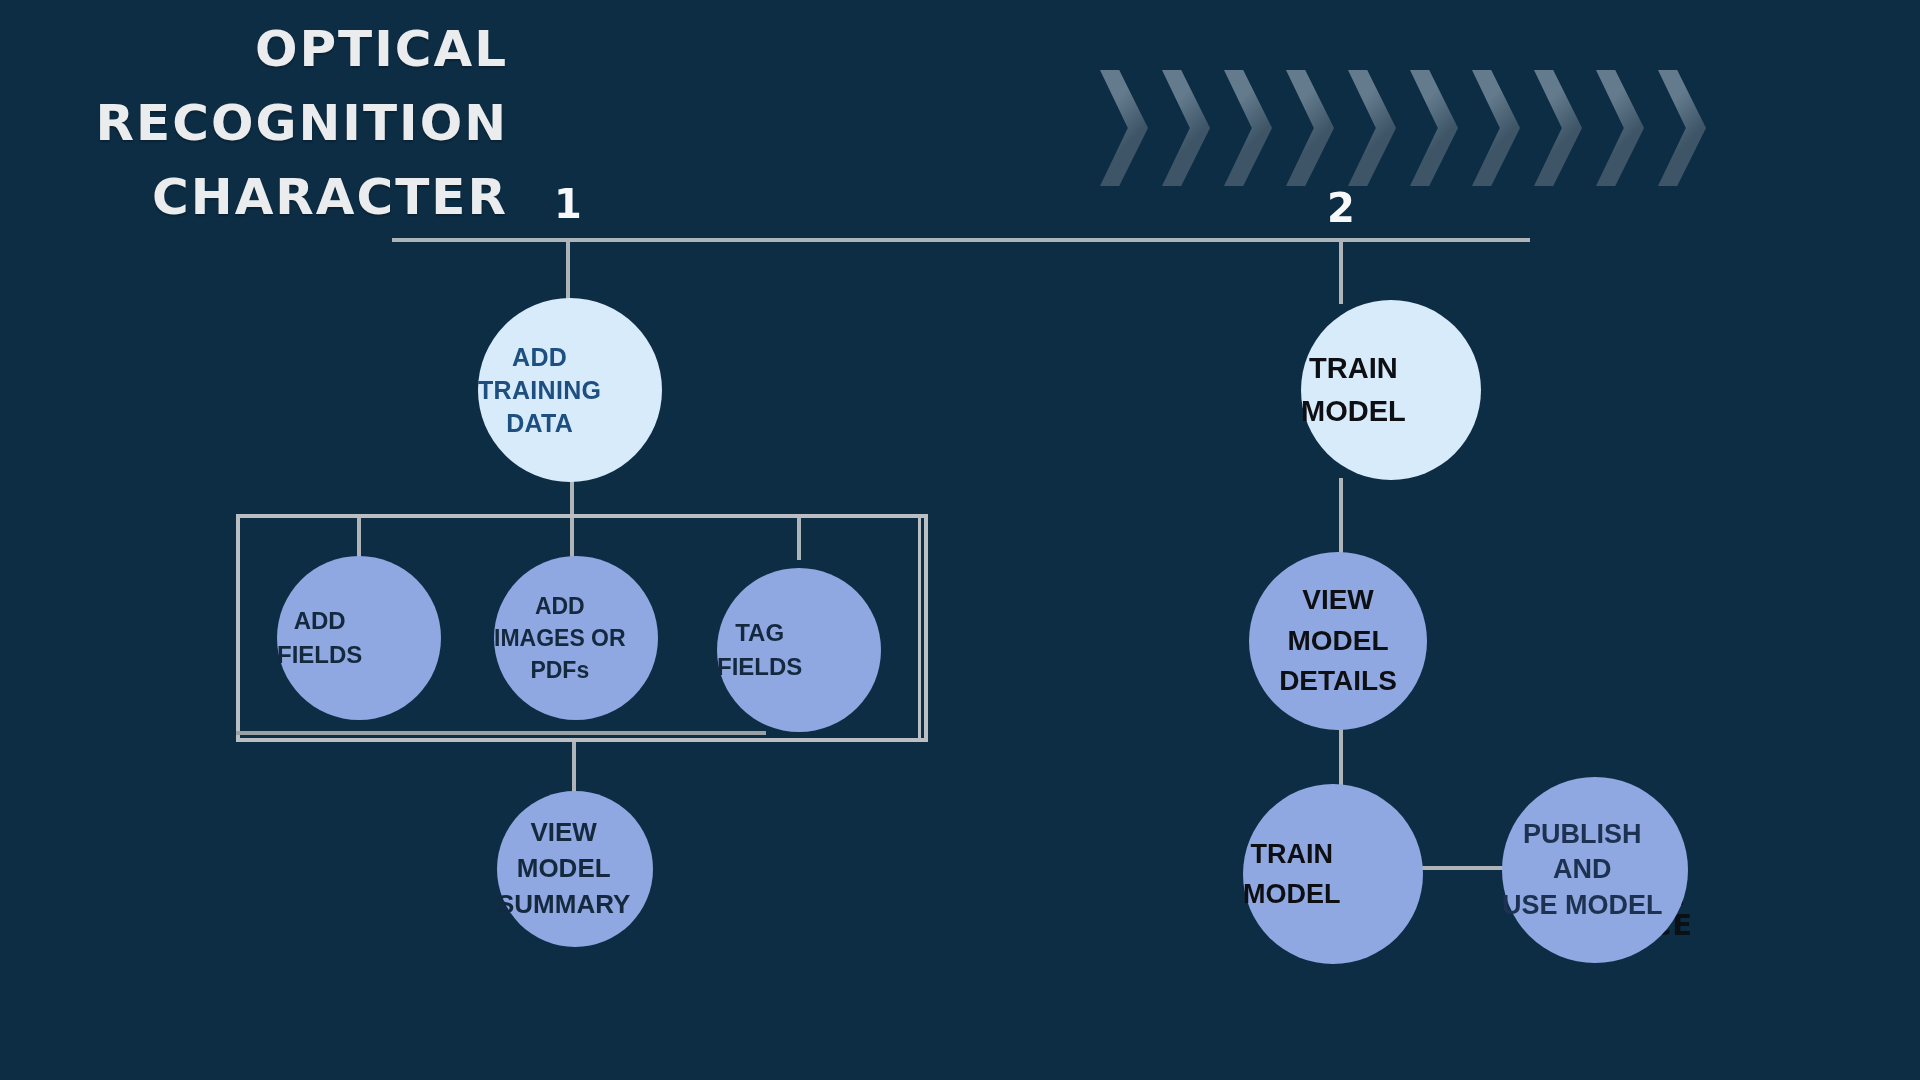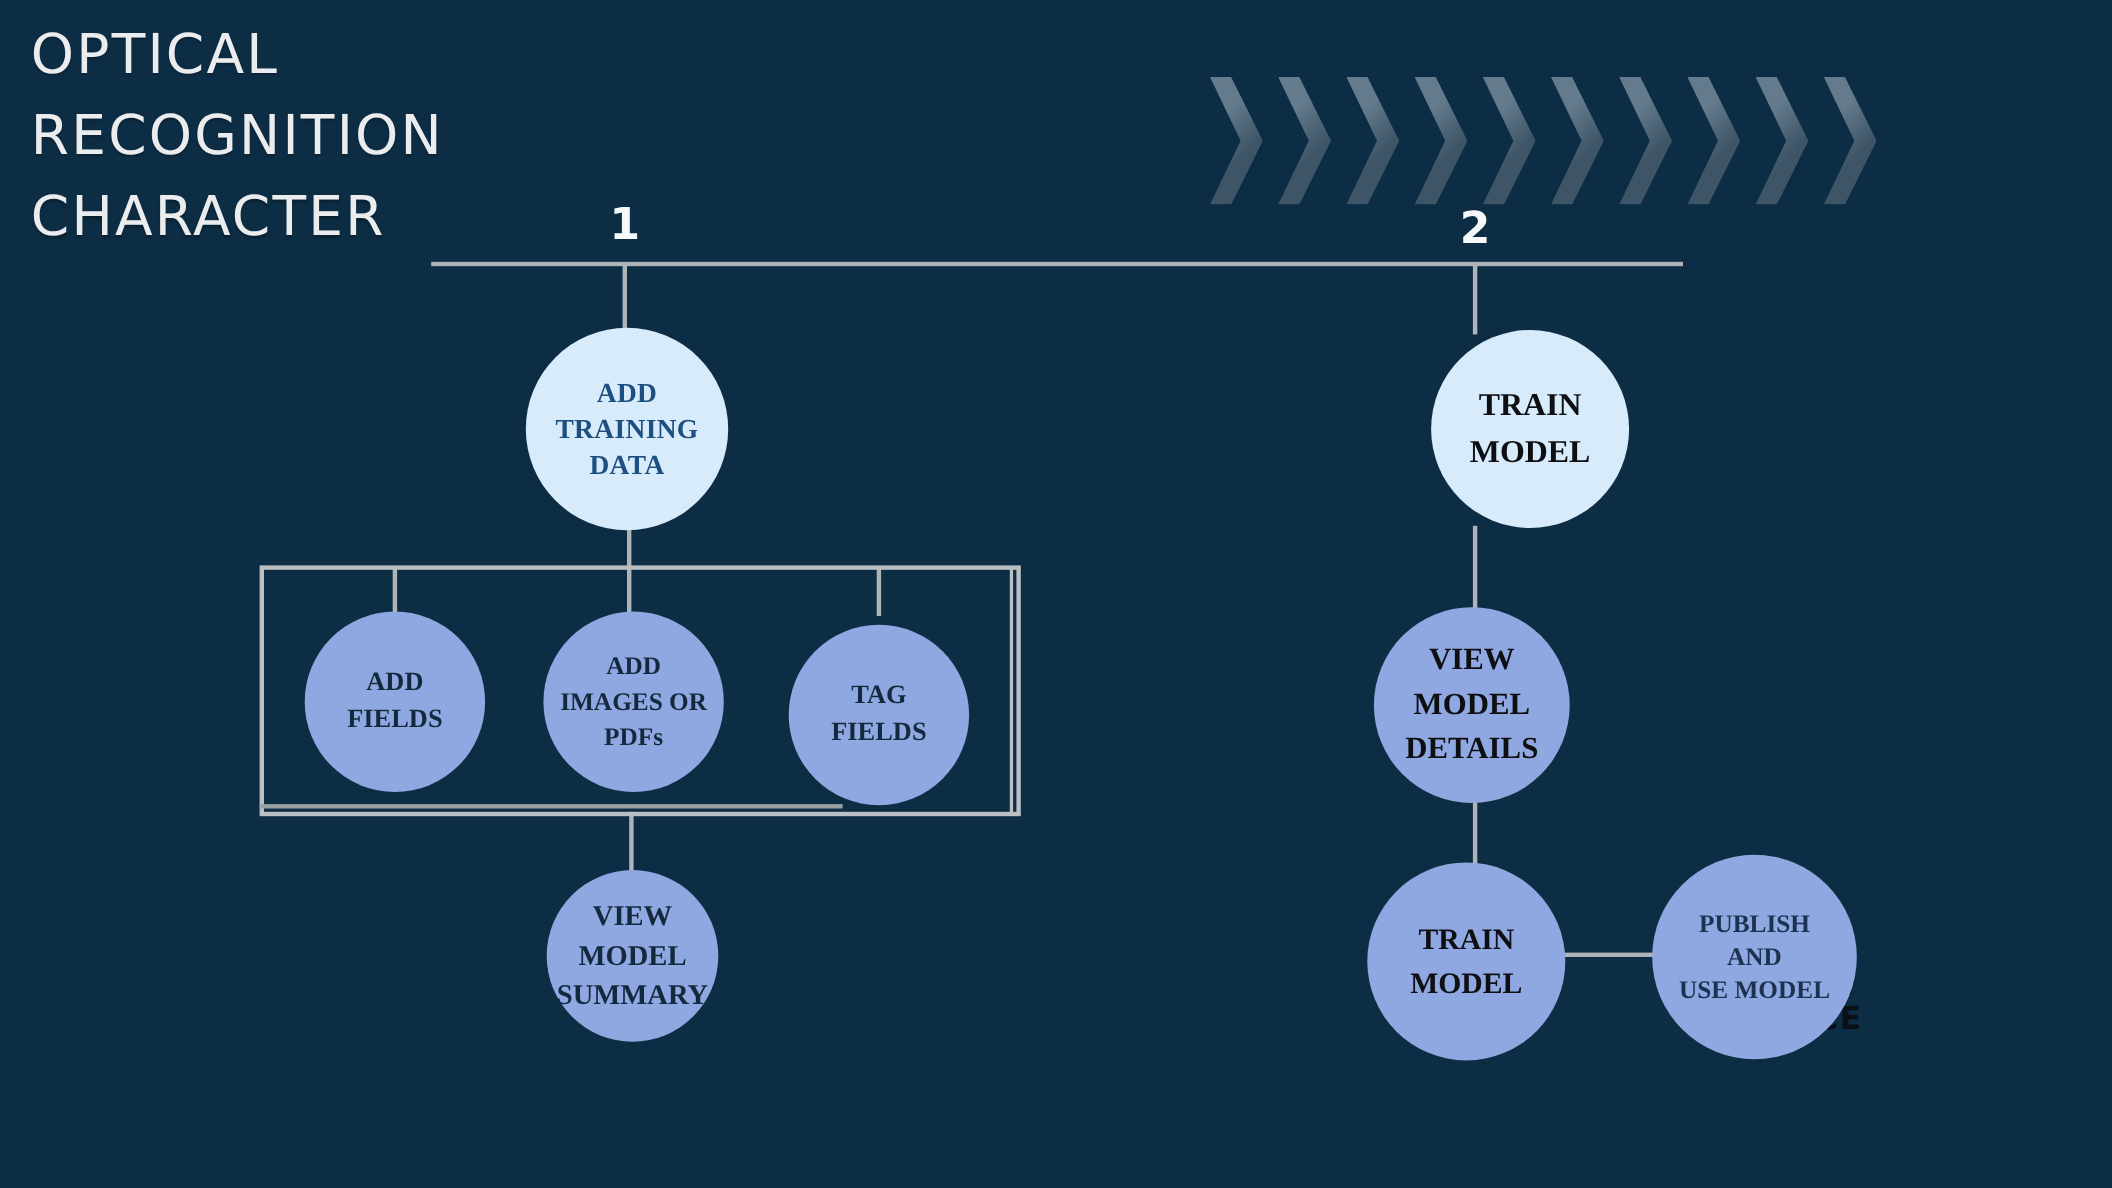--- a/index.html
+++ b/index.html
@@ -3,23 +3,23 @@
 <meta charset="utf-8">
 <style>
   html,body{margin:0;padding:0;background:#071d2e;}
   .stage{
     position:relative;width:1920px;height:1080px;overflow:hidden;
     background:var(--bg,#0d2d44);
     font-family:"Liberation Sans",sans-serif;
   }
   
   .title{
-    position:absolute;left:28px;top:12px;width:480px;text-align:left;
+    position:absolute;left:28px;top:12px;width:480px;text-align:right;
     color:var(--title-text,#eaecee);
-    font-family:"DejaVu Sans",sans-serif;font-weight:normal;
+    font-family:"DejaVu Sans",sans-serif;font-weight:bold;
     font-size:50px;line-height:74px;letter-spacing:2px;
     text-shadow:0 2px 2px rgba(0,0,0,0.25);
   }
   
   .chevrons{position:absolute;left:1100px;top:70px;display:flex;gap:14px;}
   .chevron{
     width:48px;height:116px;
     background:linear-gradient(135deg,var(--chevron-light,#647b8e) 0%,var(--chevron-light,#647b8e) 28%,var(--chevron-dark,#3e5568) 62%);
     clip-path:polygon(0% 0%,40% 0%,100% 50%,40% 100%,0% 100%,58% 50%);
   }
@@ -46,35 +46,35 @@
   
   .bracket{
     position:absolute;left:236px;top:514px;width:692px;height:228px;
     box-sizing:border-box;border:4px solid var(--bracket,#b9bfc2);
   }
   .bracket2-bottom{position:absolute;left:236px;top:731px;width:530px;height:4px;background:var(--bracket2,#99a1a5);}
   .bracket2-right{position:absolute;left:918px;top:516px;width:3px;height:224px;background:var(--bracket,#b9bfc2);}
   
   .node{
     position:absolute;border-radius:50%;z-index:2;
-    display:flex;align-items:center;justify-content:center;
+    display:flex;align-items:center;justify-content:flex-start;
     text-align:center;font-weight:bold;white-space:pre-line;
-    font-family:Liberation Serif, serif;
+    font-family:Liberation Sans, sans-serif;
   }
   .node-light{background:var(--node-light,#d7ebfa);}
   .node-peri{background:var(--node-periwinkle,#90a8e1);}
   #node-atd{left:478px;top:298px;width:184px;height:184px;color:var(--text-navy,#1d4f80);font-size:25px;line-height:1.32;letter-spacing:0.3px;}
   #node-add-fields{left:277px;top:556px;width:164px;height:164px;color:var(--text-darknavy,#14293e);font-size:24px;line-height:1.4;}
   #node-add-images{left:494px;top:556px;width:164px;height:164px;color:var(--text-darknavy,#14293e);font-size:23px;line-height:1.4;}
   #node-tag-fields{left:717px;top:568px;width:164px;height:164px;color:var(--text-darknavy,#14293e);font-size:24px;line-height:1.4;}
   #node-summary{left:497px;top:791px;width:156px;height:156px;color:var(--text-darknavy,#14293e);font-size:26px;line-height:1.38;}
   #node-train{left:1301px;top:300px;width:180px;height:180px;color:var(--text-black,#0d0f12);font-size:29px;line-height:1.5;}
   #node-details{left:1249px;top:552px;width:178px;height:178px;color:var(--text-black,#0d0f12);font-size:28px;line-height:1.45;}
   #node-test{left:1243px;top:784px;width:180px;height:180px;color:var(--text-black,#0d0f12);font-size:27px;line-height:1.5;}
-  #node-publish{left:1502px;top:777px;width:186px;height:186px;color:var(--text-publish,#1d3150);font-size:23px;line-height:1.3;}
+  #node-publish{left:1502px;top:777px;width:186px;height:186px;color:var(--text-publish,#1d3150);font-size:27px;line-height:1.3;}
   
   .fragment{
     position:absolute;z-index:1;color:var(--fragment-text,#0a1016);
     font-family:"DejaVu Sans",sans-serif;font-weight:bold;
   }
   #frag-dash{left:1672px;top:884px;font-size:30px;}
   #frag-ce{left:1650px;top:908px;font-size:29px;letter-spacing:1px;}
 </style>
 </head>
 <body>

